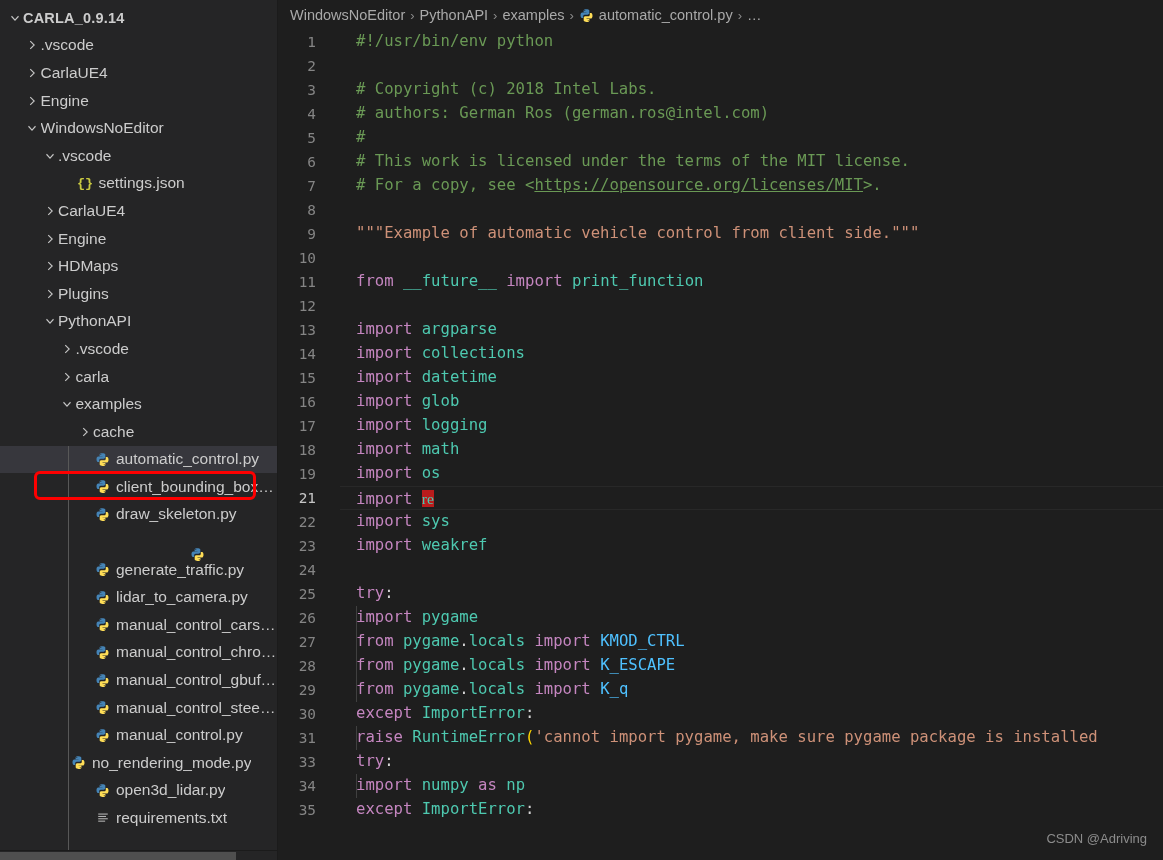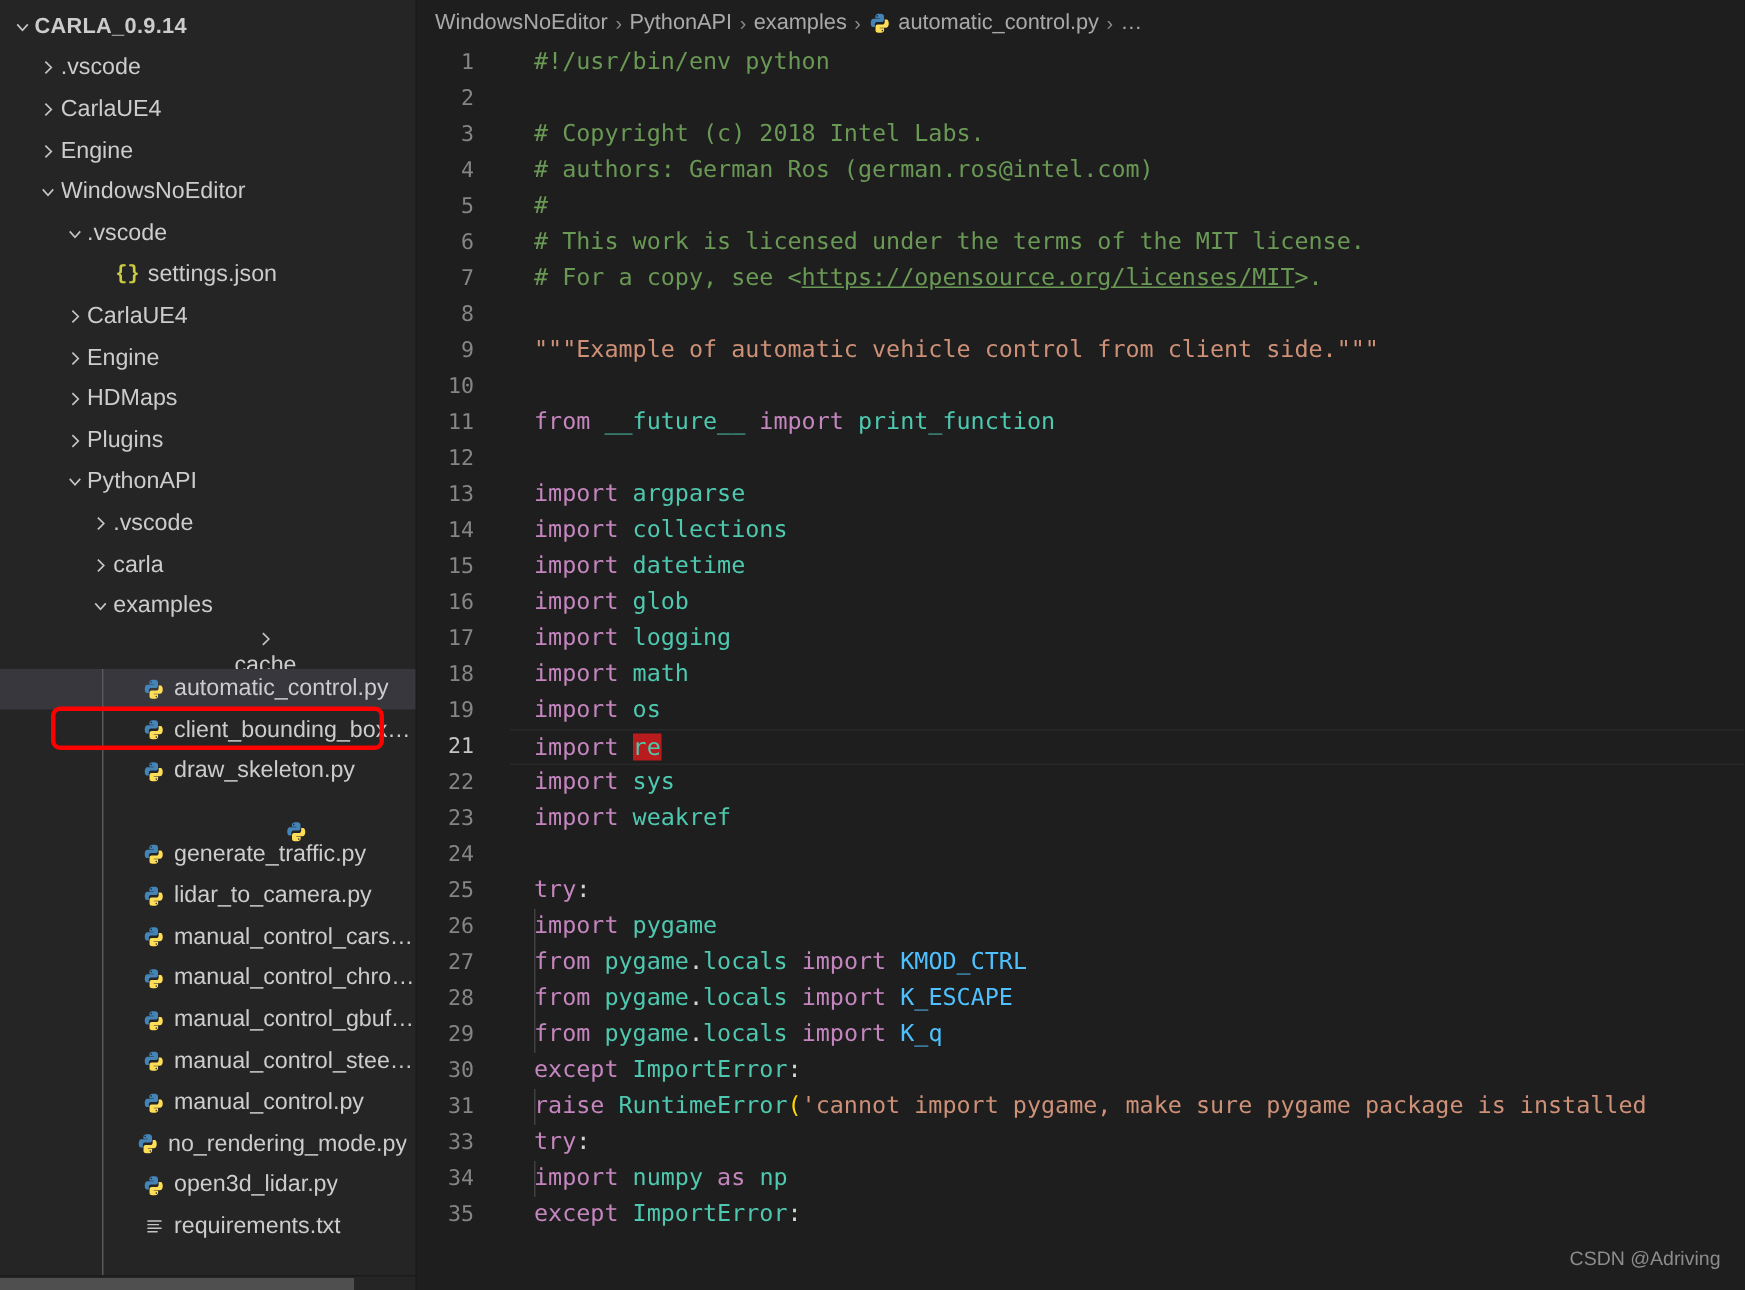--- a/index.html
+++ b/index.html
@@ -143,21 +143,21 @@
 
   
   .cm  { color: #6a9955; }  
   .str { color: #ce9178; }  
   .kw  { color: #c586c0; }  
   .mod { color: #4ec9b0; }  
   .fn  { color: #4fc1ff; }  
   .pun { color: #d4d4d4; }
   .yel { color: #ffd700; }
   .lnk { color: #6a9955; text-decoration: underline; }
-  .wh  { background: #b91c1c; }
+  .wh  { background: #b91c1c; font-family: Liberation Serif, serif; }
 
   
   .ig {
     position: absolute; top: 0; height: 24px; width: 1px;
     background: #404040;
   }
 
   #watermark {
     position: absolute; right: 16px; bottom: 14px;
     font-size: 13px; color: #8c8c8c;
@@ -282,21 +282,21 @@
           <span class="lbl">carla</span>
         </div>
         <div class="row" style="padding-left: 58.5px;">
           <span class="chev">
             <svg width="14" height="14" viewBox="0 0 16 16">
               <path d="M4 6 L8 10.5 L12 6" fill="none" stroke="#c5c5c5" stroke-width="1.3"></path>
             </svg>
           </span>
           <span class="lbl">examples</span>
         </div>
-        <div class="row" style="padding-left: 76px; flex-direction: column;">
+        <div class="row" style="padding-left: 76px;">
           <span class="chev">
             <svg width="14" height="14" viewBox="0 0 16 16">
               <path d="M6 3.5 L10.5 8 L6 12.5" fill="none" stroke="#c5c5c5" stroke-width="1.3"></path>
             </svg>
           </span>
           <span class="lbl">cache</span>
         </div>
         <div class="row sel" style="padding-left: 76px;">
           <span class="chev empty"></span>
           <span class="ficon py">
@@ -400,21 +400,21 @@
         <div class="row" style="padding-left: 76px;">
           <span class="chev empty"></span>
           <span class="ficon py">
             <svg width="15" height="15" viewBox="0 0 16 16">
               <path d="M7.9 1.2c-1.6 0-3 .3-3 1.6v1.6h3.1v.4H3.6s-2 -.2-2 3 1.8 2.9 1.8 2.9h1.1V8.9s-.06-1.8 1.7-1.8h3.1s1.7.03 1.7-1.65V2.9s.25-1.7-3.1-1.7zM6.2 2.2c.3 0 .55.25.55.56a.55.55 0 0 1-.55.55.55.55 0 0 1-.55-.55c0-.31.25-.56.55-.56z" fill="#4584b6"></path>
               <path d="M8.1 14.8c1.6 0 3-.3 3-1.6v-1.6H8v-.4h4.4s2 .2 2-3-1.8-2.9-1.8-2.9h-1.1v1.8s.06 1.8-1.7 1.8H6.7S5 8.87 5 10.55v2.55s-.25 1.7 3.1 1.7zm1.7-1c-.3 0-.55-.25-.55-.56 0-.3.25-.55.55-.55.3 0 .55.25.55.55 0 .31-.25.56-.55.56z" fill="#ffde57"></path>
             </svg>
           </span>
           <span class="lbl">manual_control.py</span>
         </div>
-        <div class="row" style="padding-left: 72px;">
+        <div class="row" style="padding-left: 52px;">
           <span class="chev empty"></span>
           <span class="ficon py">
             <svg width="15" height="15" viewBox="0 0 16 16">
               <path d="M7.9 1.2c-1.6 0-3 .3-3 1.6v1.6h3.1v.4H3.6s-2 -.2-2 3 1.8 2.9 1.8 2.9h1.1V8.9s-.06-1.8 1.7-1.8h3.1s1.7.03 1.7-1.65V2.9s.25-1.7-3.1-1.7zM6.2 2.2c.3 0 .55.25.55.56a.55.55 0 0 1-.55.55.55.55 0 0 1-.55-.55c0-.31.25-.56.55-.56z" fill="#4584b6"></path>
               <path d="M8.1 14.8c1.6 0 3-.3 3-1.6v-1.6H8v-.4h4.4s2 .2 2-3-1.8-2.9-1.8-2.9h-1.1v1.8s.06 1.8-1.7 1.8H6.7S5 8.87 5 10.55v2.55s-.25 1.7 3.1 1.7zm1.7-1c-.3 0-.55-.25-.55-.56 0-.3.25-.55.55-.55.3 0 .55.25.55.55 0 .31-.25.56-.55.56z" fill="#ffde57"></path>
             </svg>
           </span>
           <span class="lbl">no_rendering_mode.py</span>
         </div>
         <div class="row" style="padding-left: 76px;">

